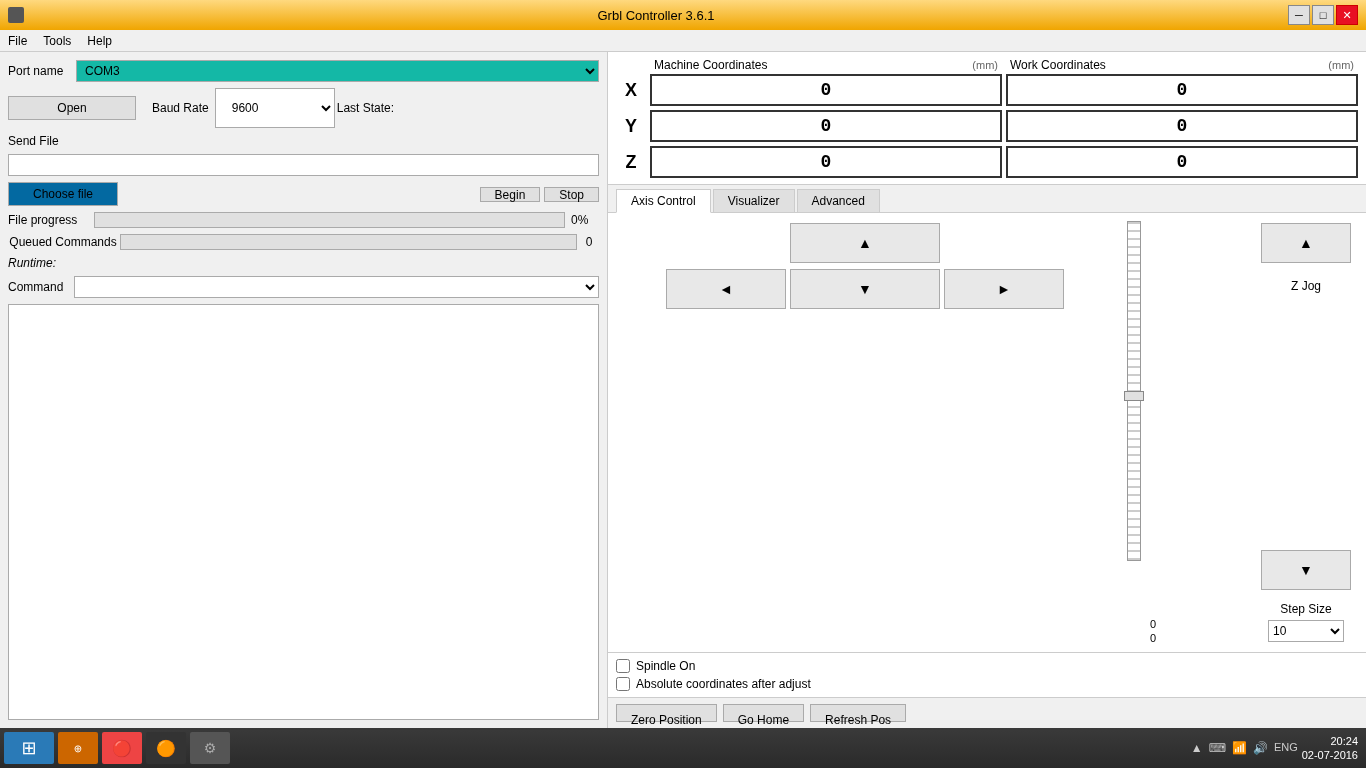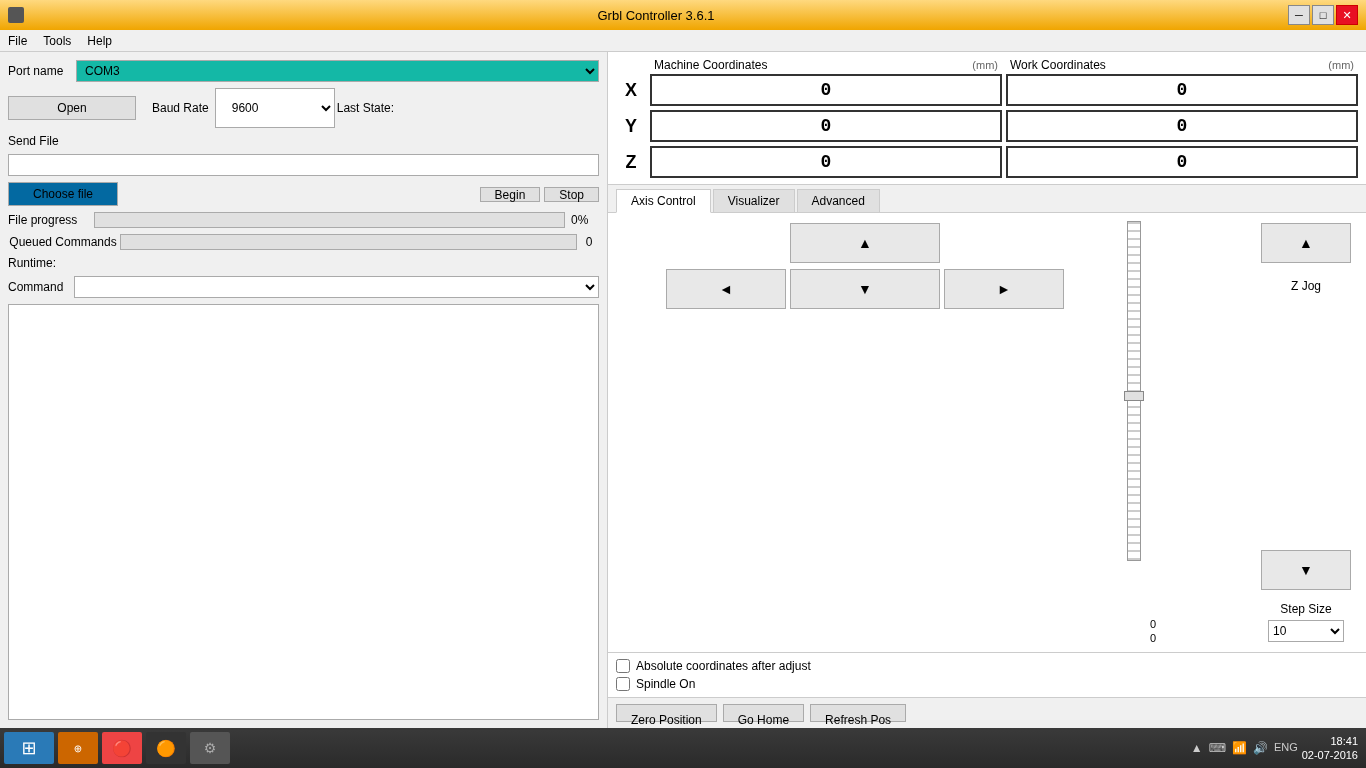--- a/index.html
+++ b/index.html
@@ -93,21 +93,21 @@
     .progress-pct { font-size: 12px; min-width: 28px; }
 
     .queued-row { display: flex; align-items: center; gap: 2px; text-align: center; }
     .queued-label { font-size: 12px; min-width: 110px; }
     .queued-bar {
       flex: 1; height: 16px; background: #e0e0e0; border: 1px solid #aaa;
     }
     .queued-count { font-size: 12px; min-width: 20px; }
 
     .runtime-row { display: flex; align-items: center; gap: 6px; }
-    .runtime-label { font-size: 12px; }
+    .runtime-label { font-size: 12px; font-style: italic; }
 
     .command-row { display: flex; align-items: center; gap: 6px; }
     .command-label { font-size: 12px; min-width: 60px; }
     .command-select {
       flex: 1; height: 22px; border: 1px solid #aaa; background: white;
       padding: 0 4px; font-size: 12px;
     }
 
     .console-area {
       flex: 1;
@@ -412,25 +412,25 @@
             </select>
           </div>
         </div>
       </div>
 
     </div>
 
     <div class="checkboxes-section">
       <div class="checkbox-row">
         <input type="checkbox" style="">
-        <span>Absolute coordinates after adjust</span>
+        <span>Spindle On</span>
       </div>
       <div class="checkbox-row">
         <input type="checkbox" style="">
-        <span>Spindle On</span>
+        <span>Absolute coordinates after adjust</span>
       </div>
     </div>
 
     <div class="bottom-buttons">
       <button class="bottom-btn">Zero Position</button>
       <button class="bottom-btn">Go Home</button>
       <button class="bottom-btn">Refresh Pos</button>
     </div>
 
   </div>
@@ -455,17 +455,17 @@
   <div class="taskbar-spacer"></div>
   <div class="taskbar-right">
     <div style="display:flex; gap:6px; font-size:12px; color:#ccc;">
       <span>▲</span>
       <span>⌨</span>
       <span>📶</span>
       <span>🔊</span>
       <span style="font-size:11px;">ENG</span>
     </div>
     <div class="taskbar-time" style="color:white;">
-      <div>18:41</div>
+      <div>20:24</div>
       <div>02-07-2016</div>
     </div>
   </div>
 </div>
 
 </body></html>

